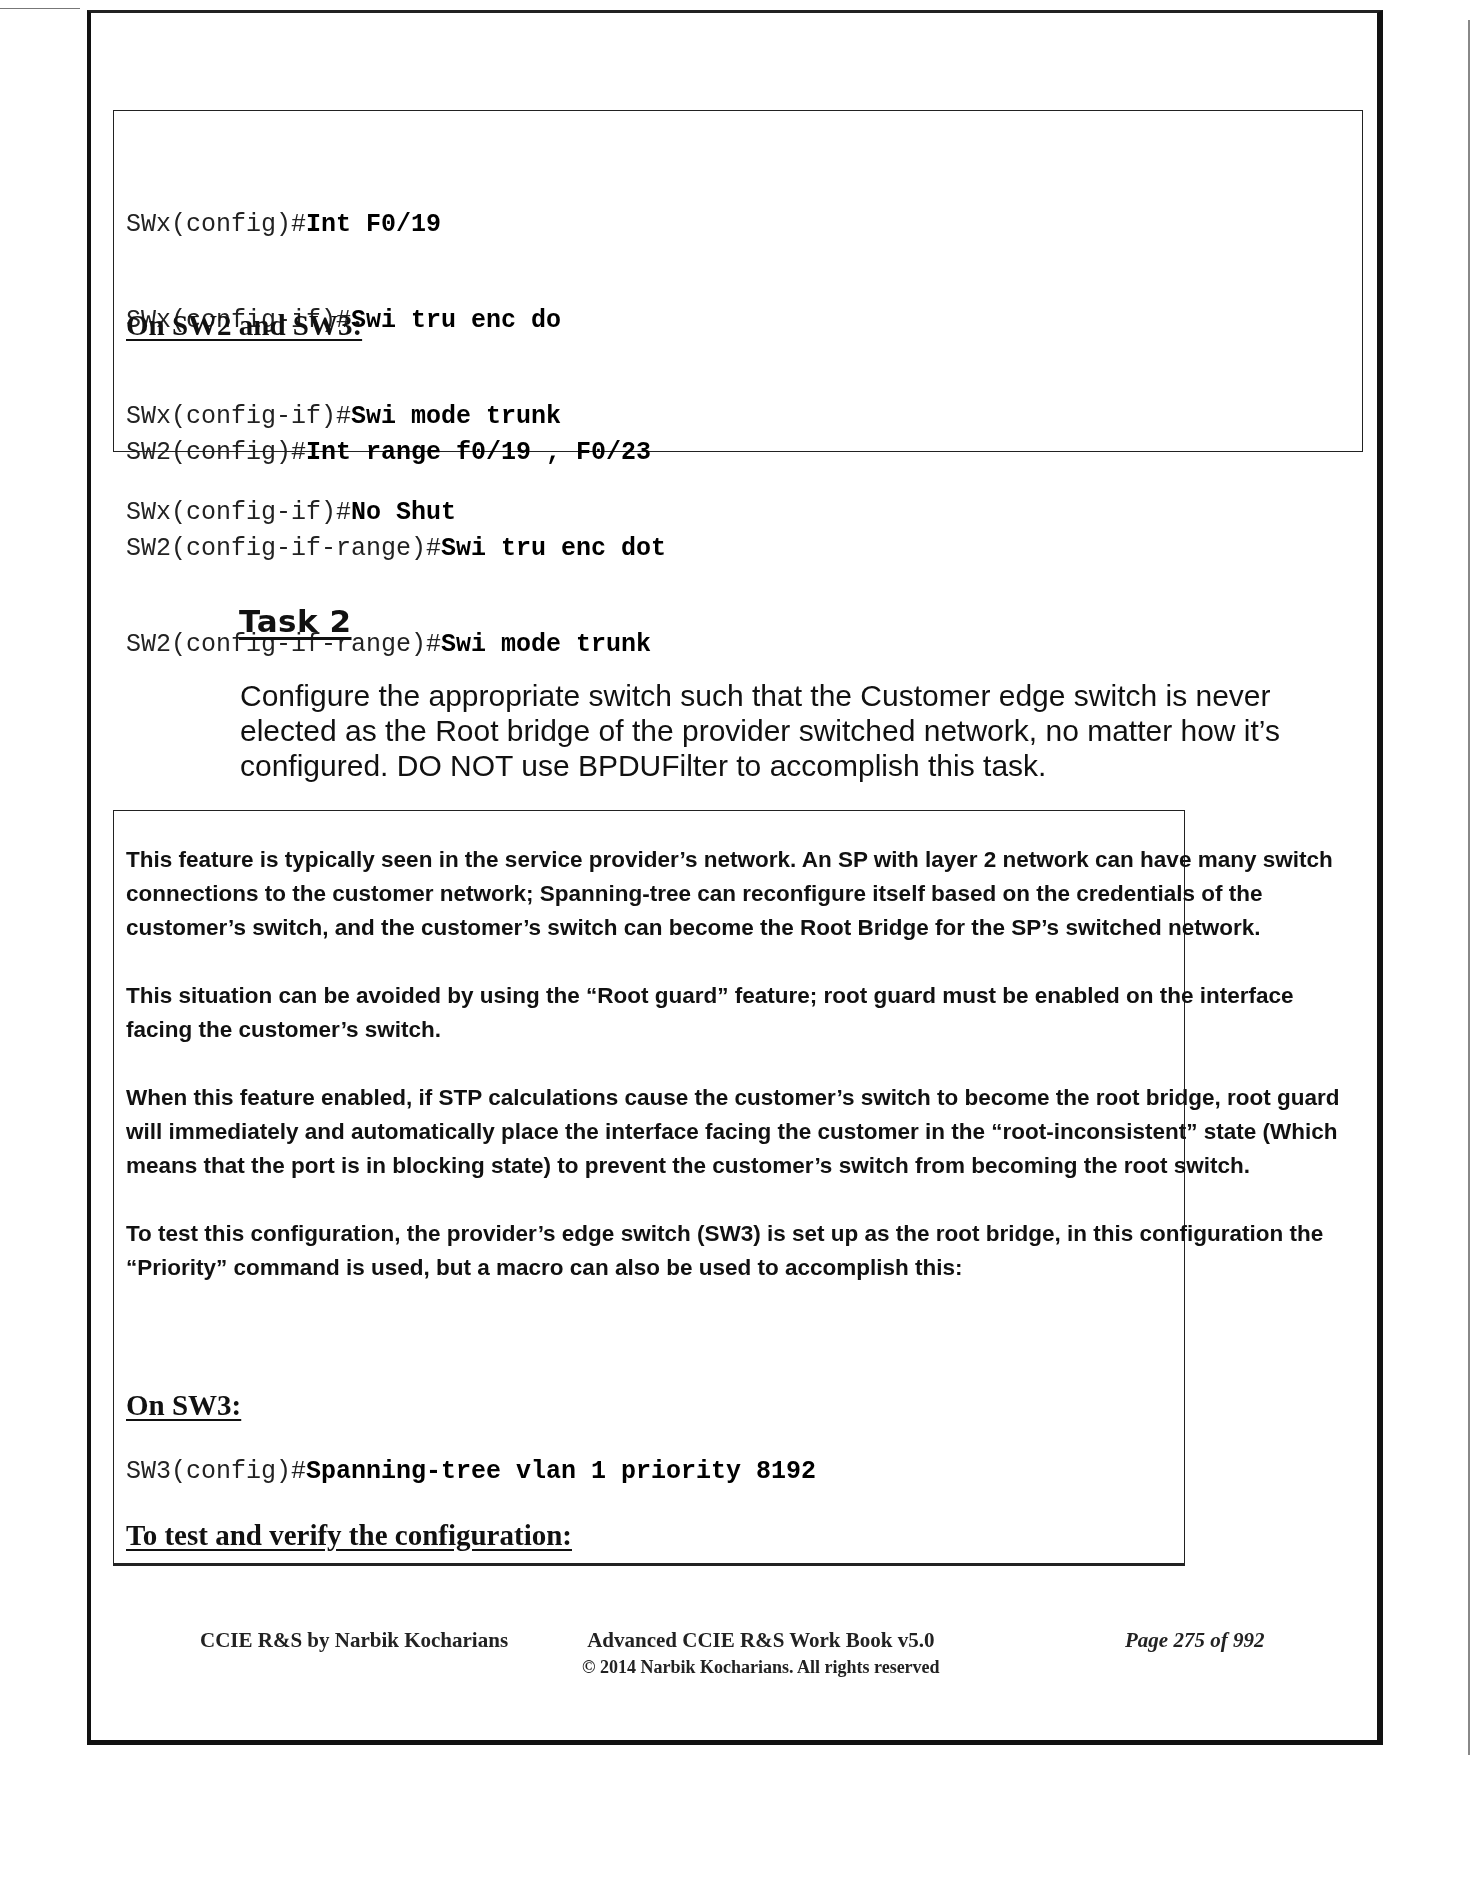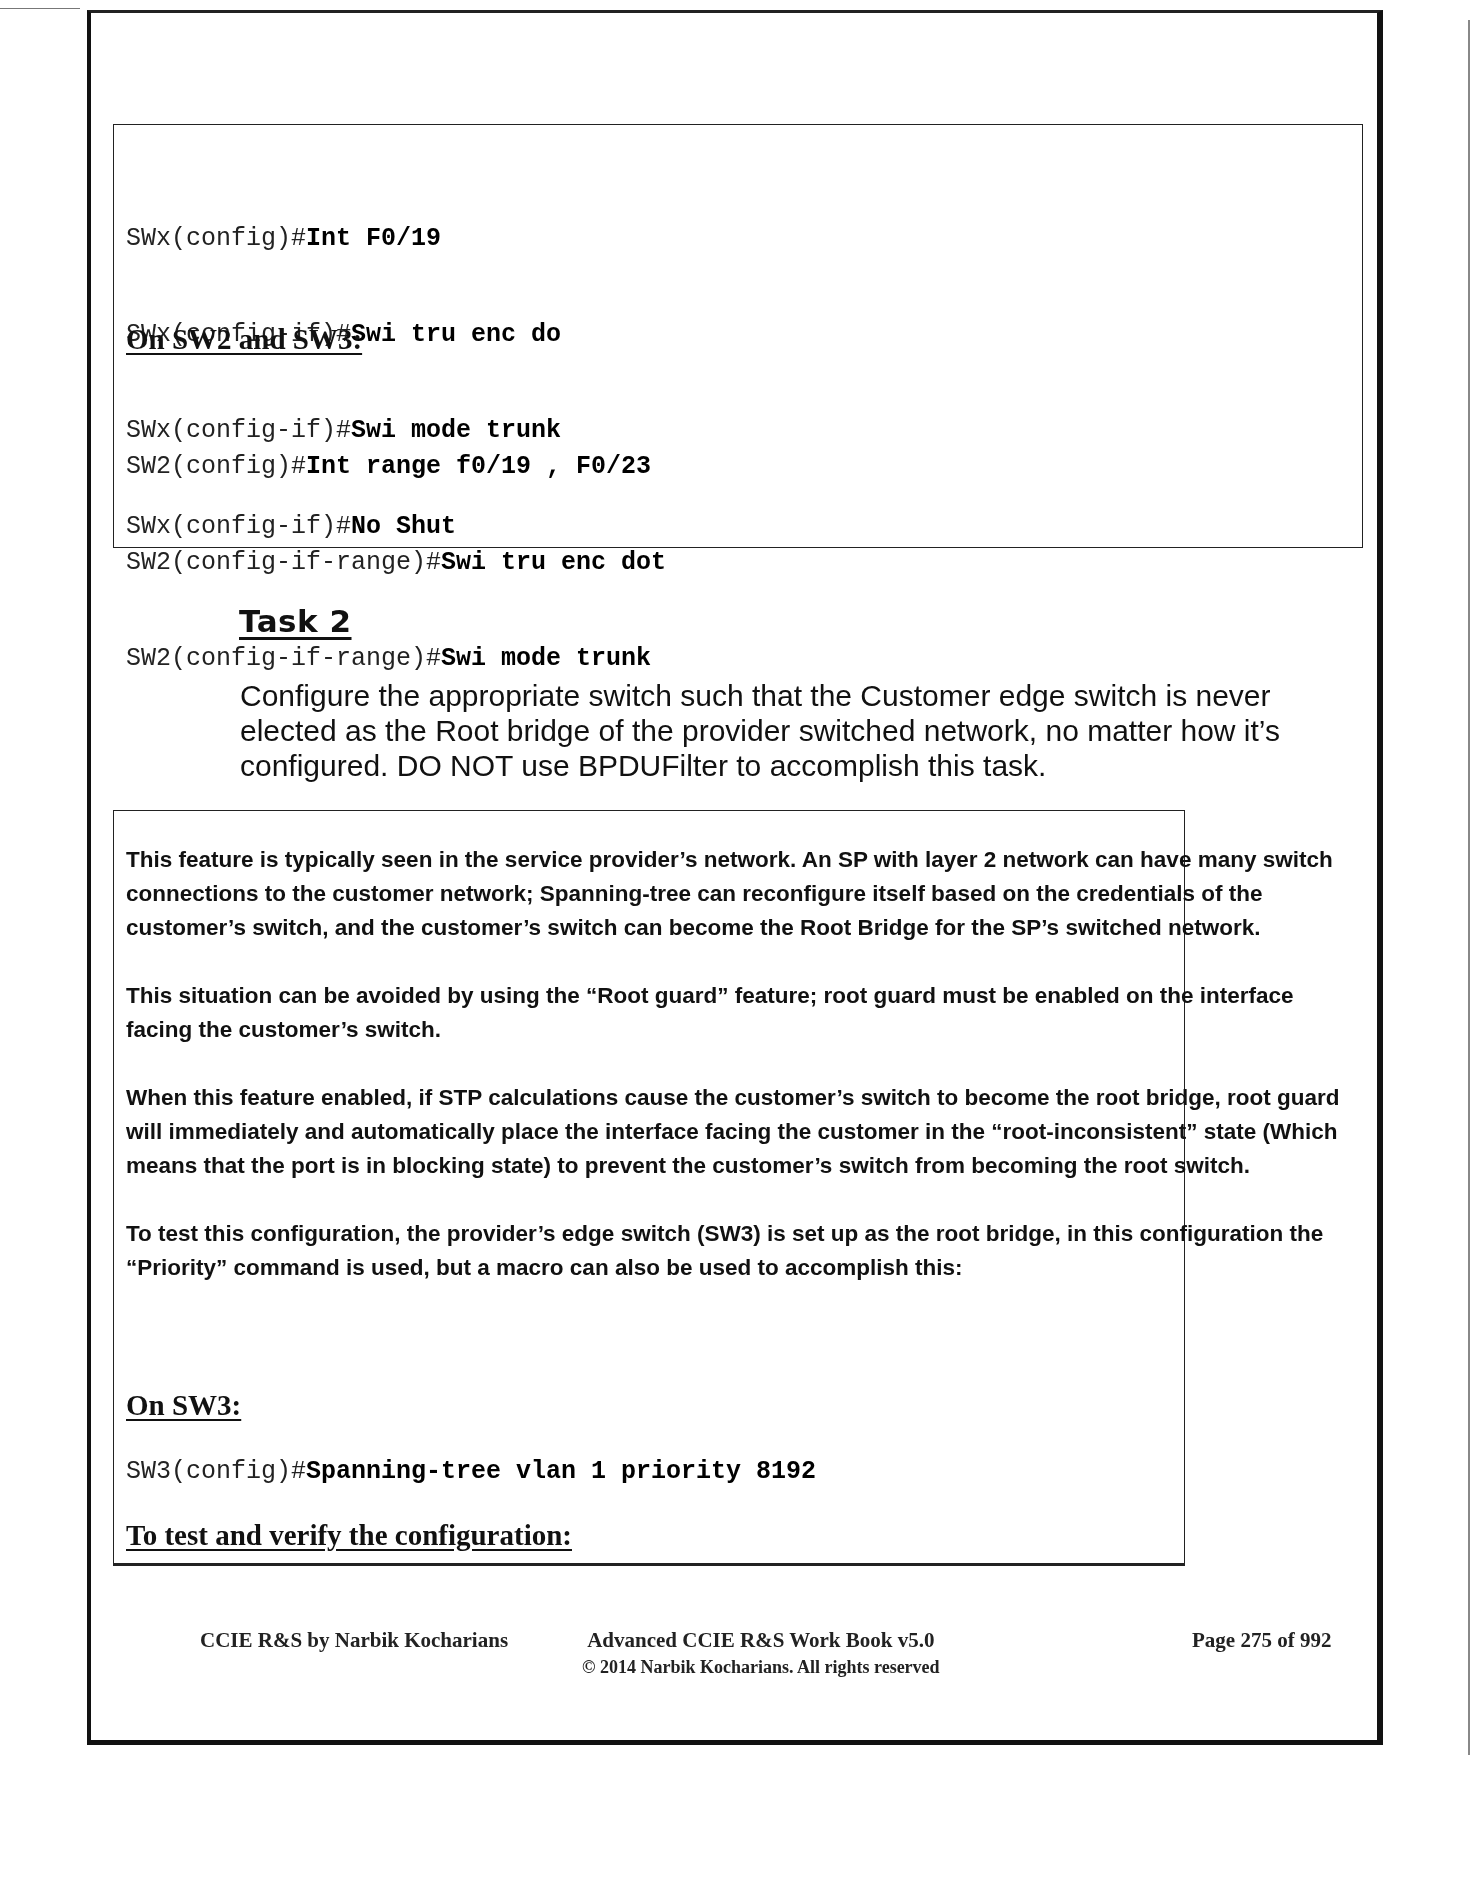--- a/index.html
+++ b/index.html
@@ -1,35 +1,35 @@
 <!DOCTYPE html>
 <html><head>
 <meta charset="utf-8">
 <style>
   html, body { margin:0; padding:0; background:#ffffff; }
   body { width:1483px; height:1896px; position:relative; overflow:hidden; font-family:"Liberation Serif", serif; color:#111; }
   .page-frame { position:absolute; left:87px; top:10px; width:1296px; height:1735px; border-left:4px solid #111; border-right:6px solid #111; border-bottom:5px solid #111; border-top:3px solid #222; box-sizing:border-box; }
   .top-scan-line { position:absolute; left:0; top:8px; width:80px; height:1px; background:#777; }
   .right-edge-line { position:absolute; left:1468px; top:20px; width:2px; height:1735px; background:#888; }
   .box { position:absolute; border:1.5px solid #222; box-sizing:border-box; }
-  .box1 { left:113px; top:124px; width:1250px; height:424px; }
+  .box1 { left:113px; top:110px; width:1250px; height:342px; }
   .box2 { left:113px; top:810px; width:1072px; height:756px; border-bottom:3px solid #222; }
   .code { font-family:"Liberation Mono", monospace; font-size:25px; line-height:32px; white-space:pre; color:#222; }
   .code b { font-weight:bold; color:#000; }
   .code .prompt { font-weight:normal; }
   .heading { font-family:"Liberation Serif", serif; font-weight:bold; font-size:29px; text-decoration:underline; text-underline-offset:4px; }
   .task-title { position:absolute; left:239px; top:603px; font-family:"DejaVu Sans", sans-serif; font-weight:bold; font-size:31px; text-decoration:underline; text-underline-offset:5px; letter-spacing:0.5px; }
   .task-text { position:absolute; left:240px; top:678px; width:1050px; font-family:"Liberation Sans", sans-serif; font-size:30px; line-height:35px; color:#111; }
   .expl { font-family:"Liberation Sans", sans-serif; font-weight:bold; font-size:22.5px; line-height:34px; color:#111; }
   .p { margin:0 0 34px 0; }
   .footer { position:absolute; top:1628px; font-family:"Liberation Serif", serif; font-weight:bold; font-size:21px; color:#222; }
   .footer-left { left:200px; }
   .footer-center { left:582px; text-align:center; }
   .footer-center .copy { font-size:18px; margin-top:4px; }
-  .footer-right { left:1192px; }
+  .footer-right { left:1125px; font-style:italic; }
 </style>
 </head>
 <body>
 
 <div class="top-scan-line"></div>
 <div class="page-frame"></div>
 <div class="right-edge-line"></div>
 
 <div class="box box1">
   <div class="code" style="position:absolute; left:12px; top:34px;">

